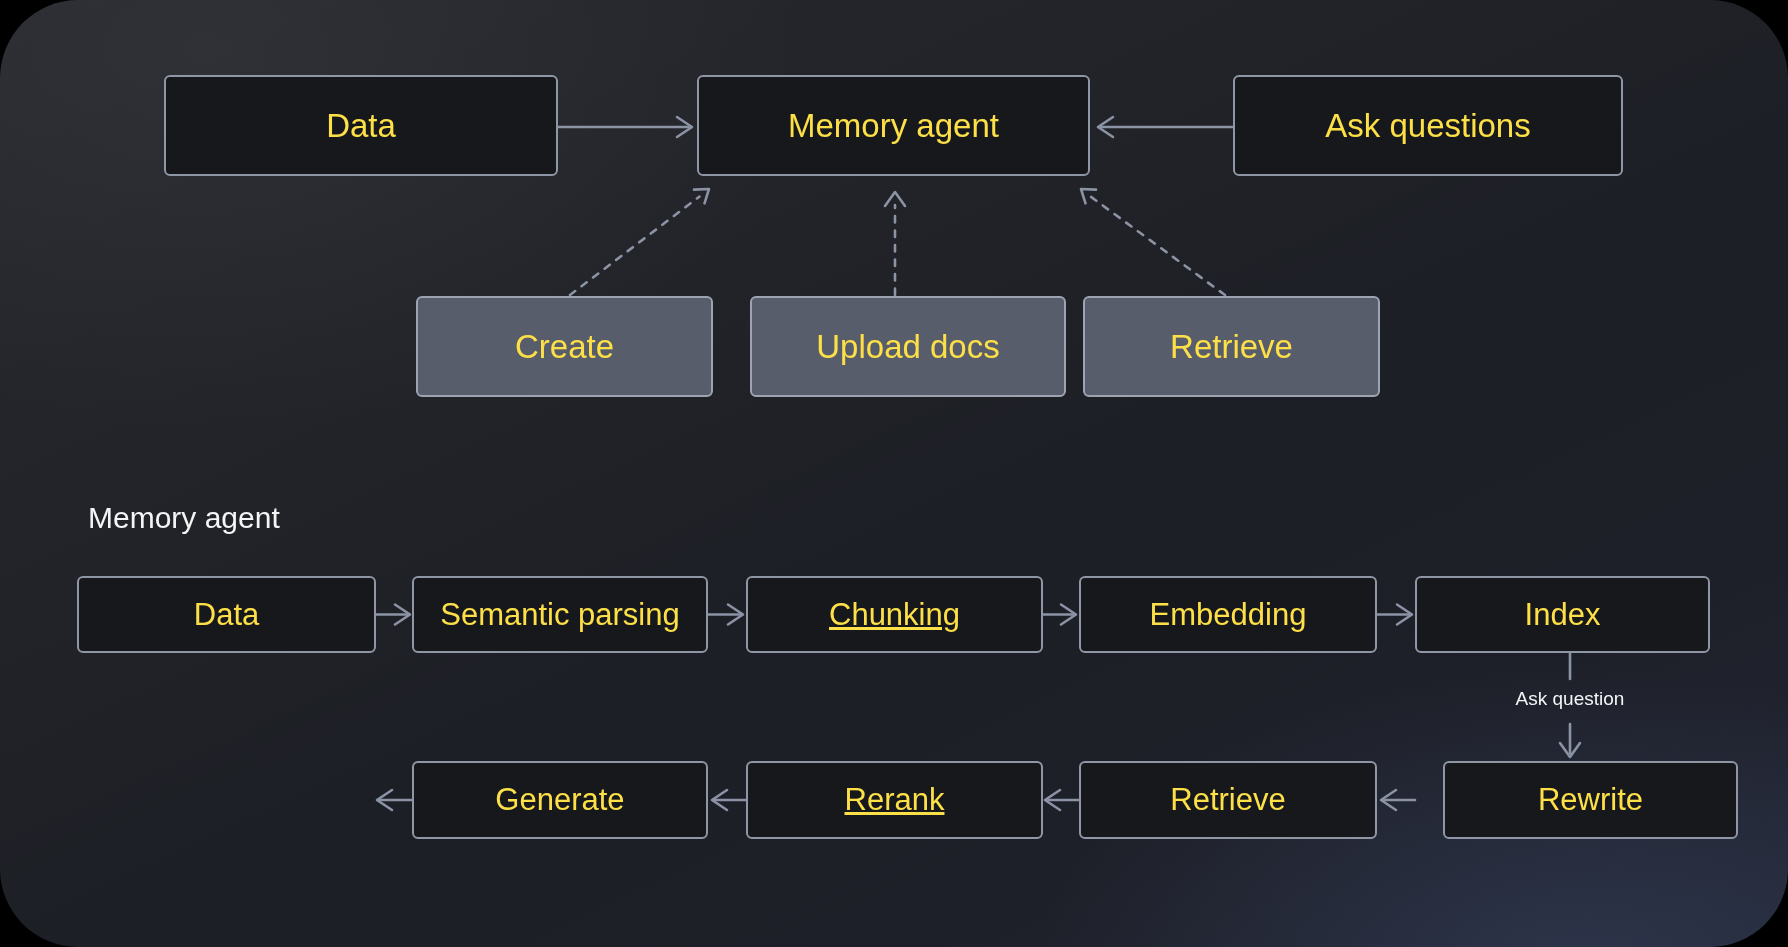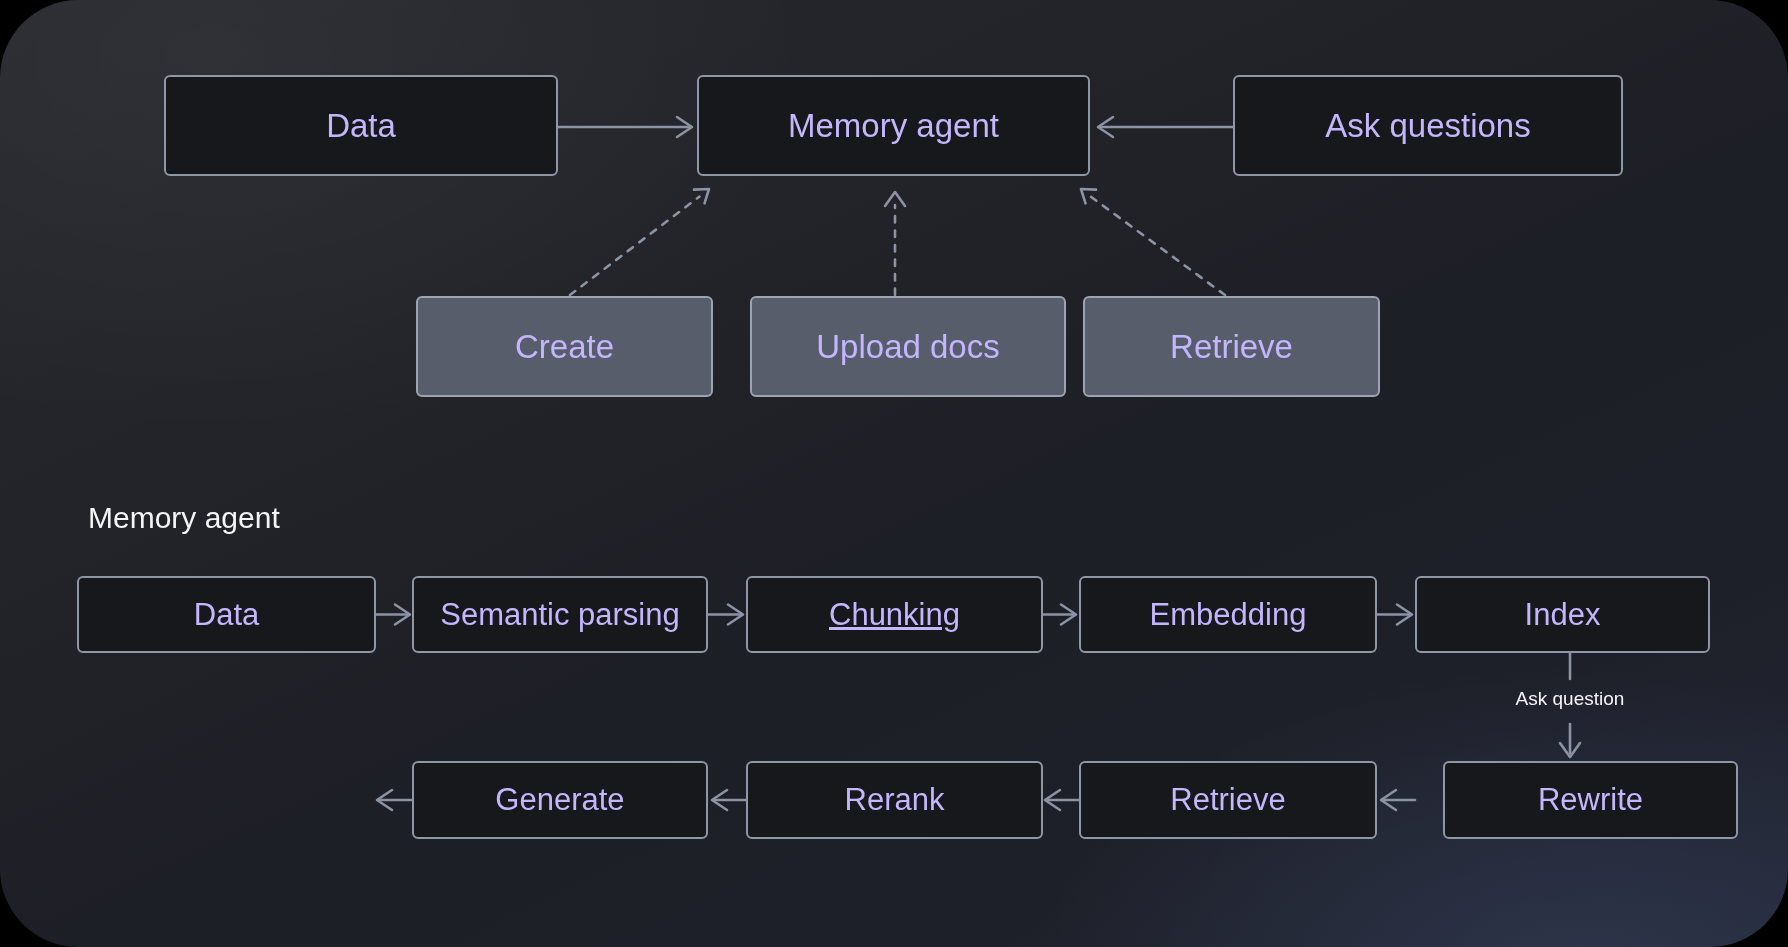--- a/index.html
+++ b/index.html
@@ -10,21 +10,21 @@
       radial-gradient(900px 500px at 88% 102%, rgba(64,78,114,0.38), rgba(64,78,114,0) 60%),
       radial-gradient(1100px 700px at 12% 6%, rgba(255,255,255,0.045), rgba(255,255,255,0) 55%),
       linear-gradient(155deg,#27292f 0%,#222429 30%,#1d1f26 55%,#1e2029 78%,#222634 100%);
   }
   .layer{position:absolute;inset:0;}
   svg.arrows{position:absolute;left:0;top:0;width:1788px;height:947px;display:block;}
   svg.arrows path, svg.arrows polyline{fill:none;stroke:#8b93a4;stroke-width:2.6;stroke-linecap:round;stroke-linejoin:round;}
   svg.arrows .dashed{stroke-dasharray:6.5 8;}
   .node{
     position:absolute;box-sizing:border-box;display:flex;align-items:center;justify-content:center;
-    color:#c4b5fd;text-align:center;white-space:nowrap;
+    color:#fde047;text-align:center;white-space:nowrap;
   }
   .node--dark{background:#17181b;border:2.6px solid #8f96a5;border-radius:6px;}
   .node--light{background:#575d6b;border:2.6px solid #9da3b0;border-radius:6px;}
   .fs-big{font-size:33px;}
   .fs-row{font-size:31px;}
   .floating-label{position:absolute;color:#f4f5f6;white-space:nowrap;}
   .section-title{font-size:30px;line-height:42px;}
   .connector-label{font-size:19px;line-height:42px;text-align:center;}
 </style>
 </head>
@@ -112,18 +112,18 @@
 
     <div class="node node--dark fs-row" style="left:77px;top:576px;width:299px;height:77px;">Data</div>
     <div class="node node--dark fs-row" style="left:412px;top:576px;width:296px;height:77px;">Semantic parsing</div>
     <div class="node node--dark fs-row" style="left:746px;top:576px;width:297px;height:77px;text-decoration:underline;">Chunking</div>
     <div class="node node--dark fs-row" style="left:1079px;top:576px;width:298px;height:77px;">Embedding</div>
     <div class="node node--dark fs-row" style="left:1415px;top:576px;width:295px;height:77px;">Index</div>
 
     <div class="floating-label connector-label" style="left:1430px;top:678px;width:280px;">Ask question</div>
 
     <div class="node node--dark fs-row" style="left:412px;top:761px;width:296px;height:78px;">Generate</div>
-    <div class="node node--dark fs-row" style="left:746px;top:761px;width:297px;height:78px;">Rerank</div>
+    <div class="node node--dark fs-row" style="left:746px;top:761px;width:297px;height:78px;text-decoration:underline;">Rerank</div>
     <div class="node node--dark fs-row" style="left:1079px;top:761px;width:298px;height:78px;">Retrieve</div>
     <div class="node node--dark fs-row" style="left:1443px;top:761px;width:295px;height:78px;">Rewrite</div>
   </div>
 
 </div>
 
 </body></html>

